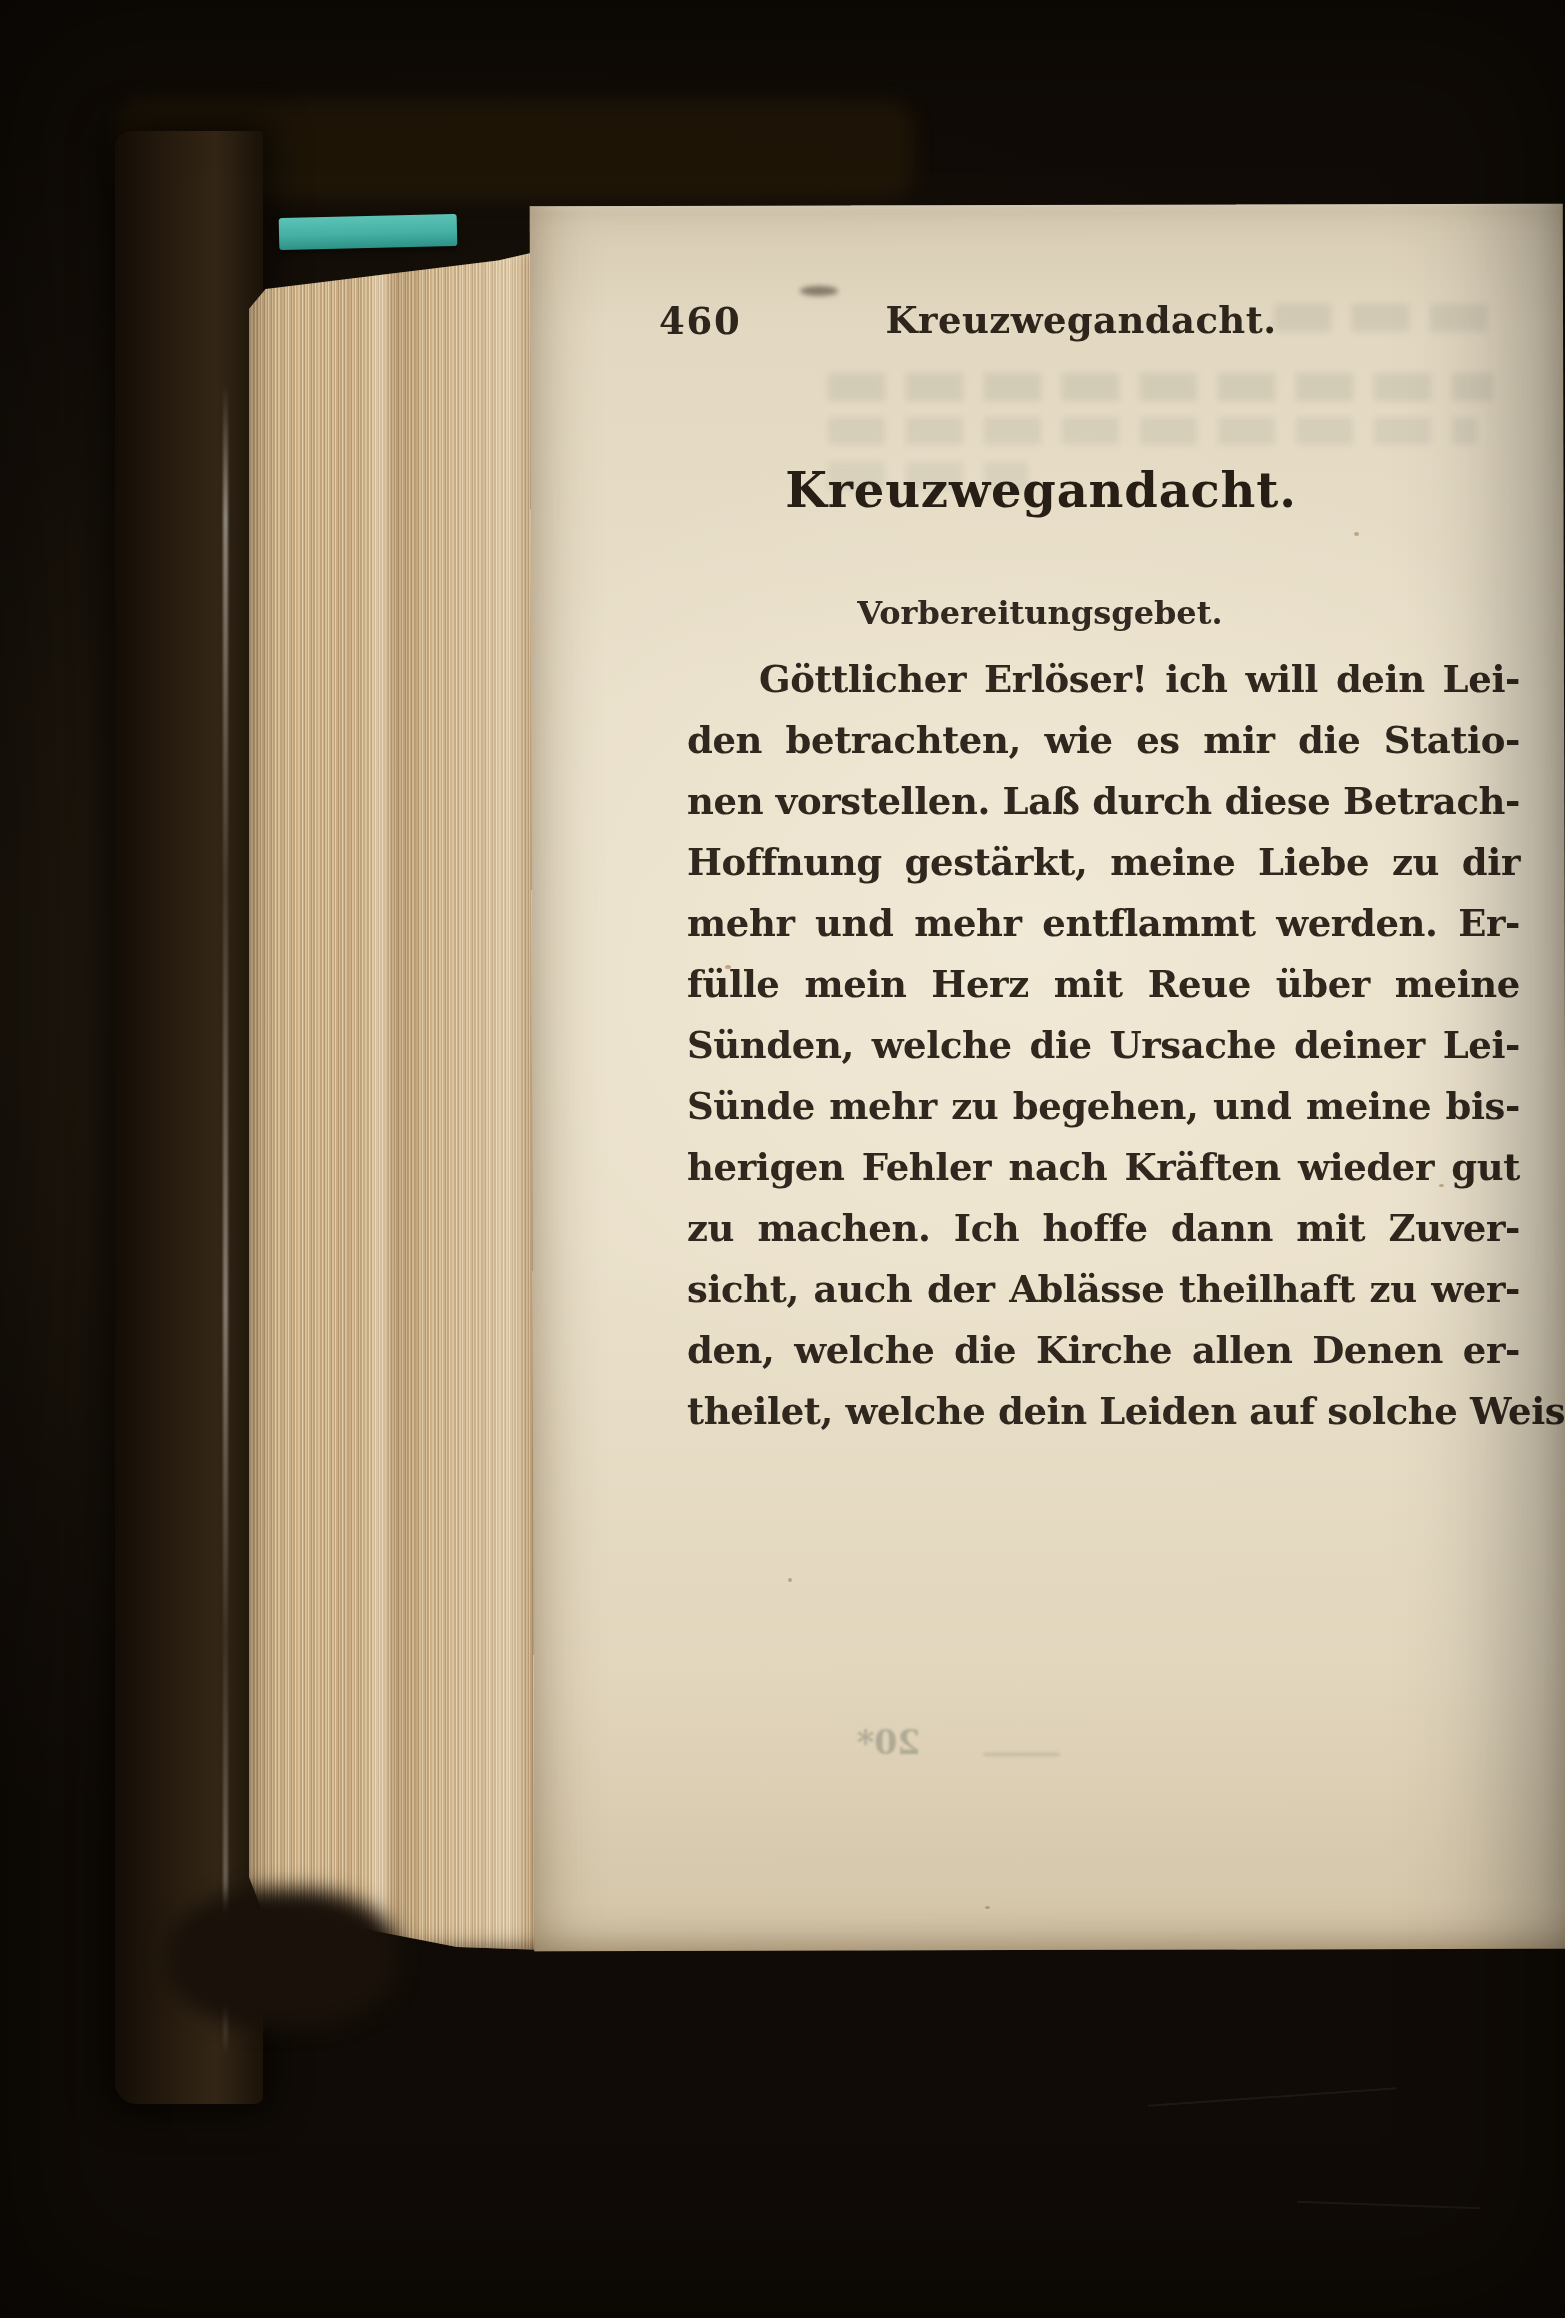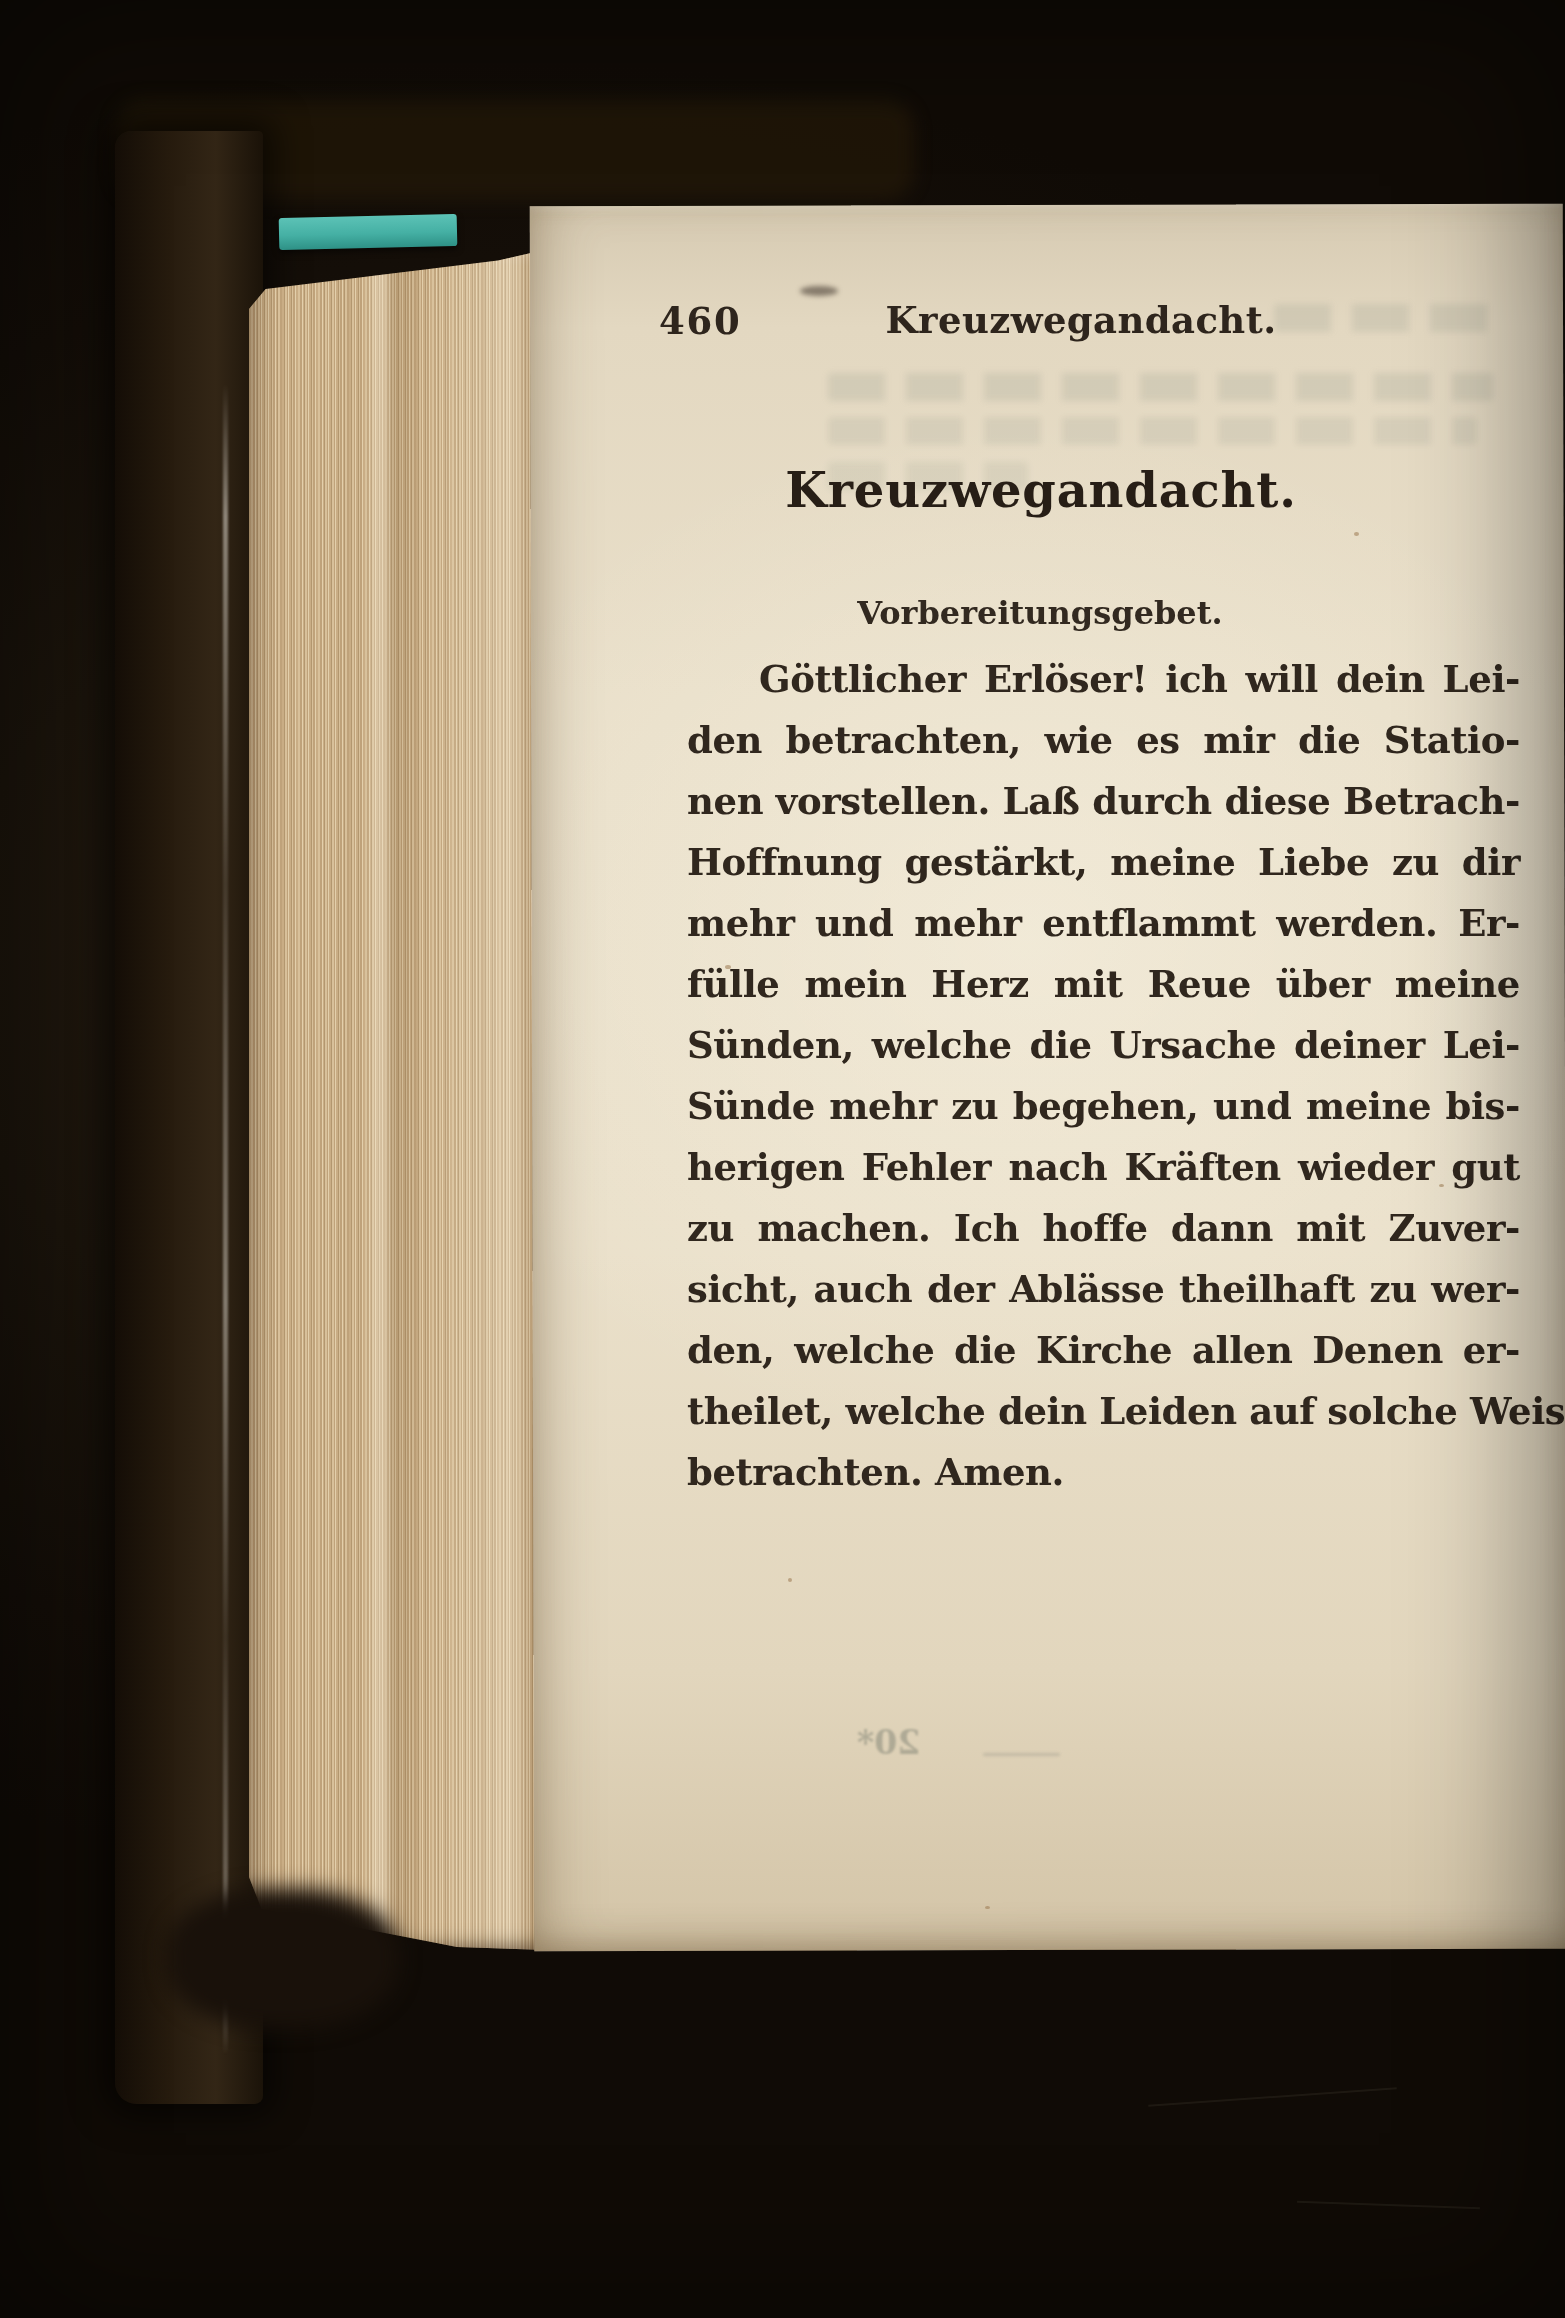--- a/index.html
+++ b/index.html
@@ -160,18 +160,17 @@
     <div class="p-line">Hoffnung gestärkt, meine Liebe zu dir</div>
     <div class="p-line">mehr und mehr entflammt werden. Er-</div>
     <div class="p-line">fülle mein Herz mit Reue über meine</div>
     <div class="p-line">Sünden, welche die Ursache deiner Lei-</div>
     <div class="p-line">Sünde mehr zu begehen, und meine bis-</div>
     <div class="p-line">herigen Fehler nach Kräften wieder gut</div>
     <div class="p-line">zu machen. Ich hoffe dann mit Zuver-</div>
     <div class="p-line">sicht, auch der Ablässe theilhaft zu wer-</div>
     <div class="p-line">den, welche die Kirche allen Denen er-</div>
     <div class="p-line">theilet, welche dein Leiden auf solche Weise</div>
-    <div class="p-line last">betrachten. Amen.</div>
   </div>
 
   <div class="vignette"></div>
 </div>
 
 
 </body></html>

